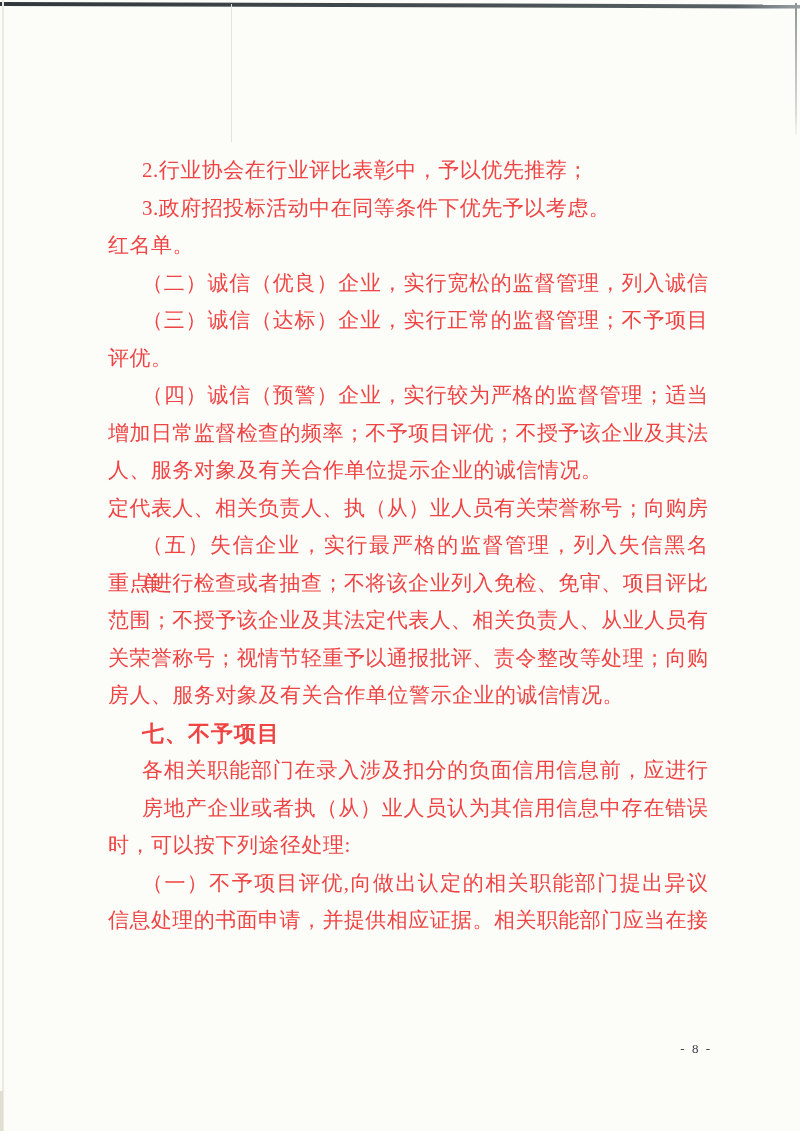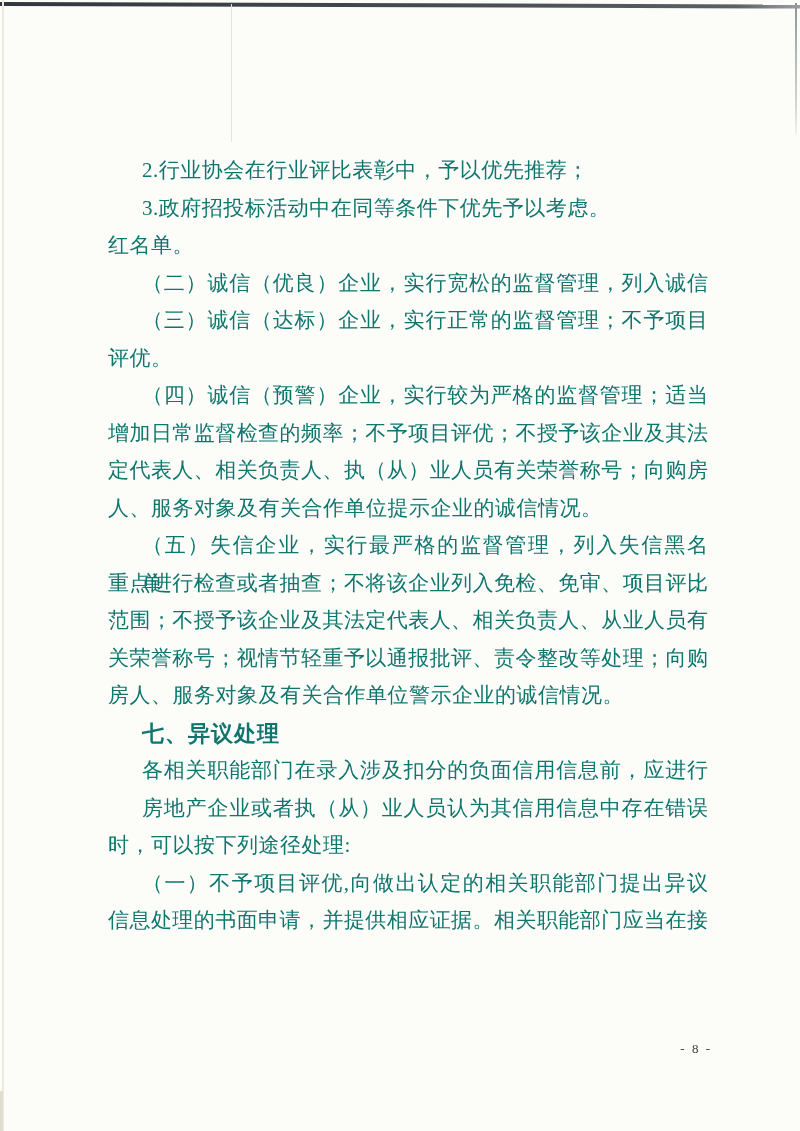--- a/index.html
+++ b/index.html
@@ -47,21 +47,21 @@
     left: 231px; top: 4px;
     width: 1px; height: 138px;
     background: #e2e2de;
   }
   
   .text-block {
     position: absolute;
     left: 108px;
     top: 152px;
     width: 600px;
-    color: #0f766e;
+    color: #ef4444;
   }
   .line {
     height: 37.5px;
     line-height: 37.5px;
     font-size: 21px;
     white-space: nowrap;
     letter-spacing: 0.5px;
   }
   .line.j {
     white-space: normal;
@@ -102,28 +102,28 @@
 
   <div class="text-block">
     <div class="line i">2.行业协会在行业评比表彰中，予以优先推荐；</div>
     <div class="line i">3.政府招投标活动中在同等条件下优先予以考虑。</div>
     <div class="line">红名单。</div>
     <div class="line i j">（二）诚信（优良）企业，实行宽松的监督管理，列入诚信</div>
     <div class="line i j">（三）诚信（达标）企业，实行正常的监督管理；不予项目</div>
     <div class="line">评优。</div>
     <div class="line i j">（四）诚信（预警）企业，实行较为严格的监督管理；适当</div>
     <div class="line j">增加日常监督检查的频率；不予项目评优；不授予该企业及其法</div>
+    <div class="line">人、服务对象及有关合作单位提示企业的诚信情况。</div>
     <div class="line j">定代表人、相关负责人、执（从）业人员有关荣誉称号；向购房</div>
-    <div class="line">人、服务对象及有关合作单位提示企业的诚信情况。</div>
     <div class="line i j">（五）失信企业，实行最严格的监督管理，列入失信黑名单；</div>
     <div class="line j">重点进行检查或者抽查；不将该企业列入免检、免审、项目评比</div>
     <div class="line j">范围；不授予该企业及其法定代表人、相关负责人、从业人员有</div>
     <div class="line j">关荣誉称号；视情节轻重予以通报批评、责令整改等处理；向购</div>
     <div class="line">房人、服务对象及有关合作单位警示企业的诚信情况。</div>
-    <div class="line i b">七、异议处理</div>
+    <div class="line i b">七、不予项目</div>
     <div class="line i j">各相关职能部门在录入涉及扣分的负面信用信息前，应进行</div>
     <div class="line i j">房地产企业或者执（从）业人员认为其信用信息中存在错误</div>
     <div class="line">时，可以按下列途径处理:</div>
     <div class="line i j">（一）不予项目评优,向做出认定的相关职能部门提出异议</div>
     <div class="line j">信息处理的书面申请，并提供相应证据。相关职能部门应当在接</div>
   </div>
 
   <div class="page-number">- 8 -</div>
 
 </div>

